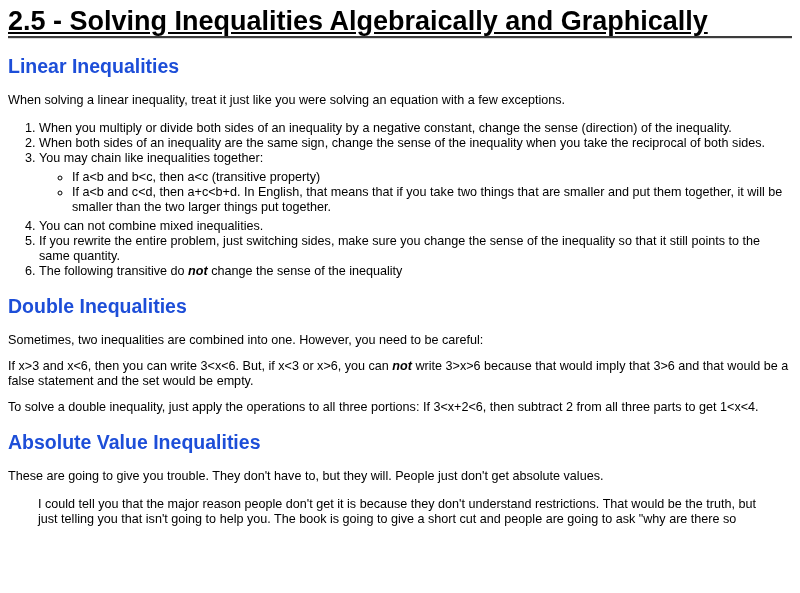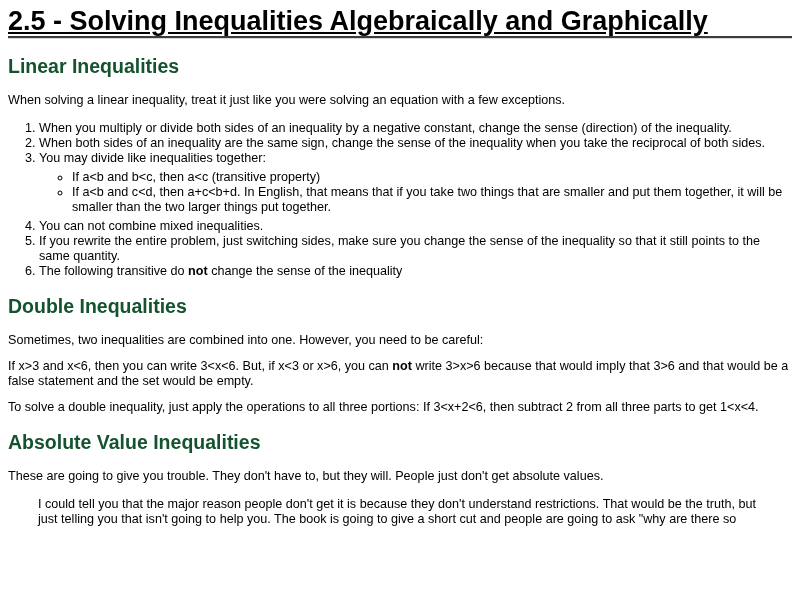--- a/index.html
+++ b/index.html
@@ -28,52 +28,52 @@
     height: 2px;
     background: #3c3c3c;
     border-bottom: 1px solid #d9d9d9;
     margin: 2px 0 0 0;
   }
   h2 {
     font-size: 19.5px;
     line-height: 22px;
     font-weight: bold;
     margin: 16px 0;
-    color: #14532d;
+    color: #1d4ed8;
   }
   p { margin: 11px 0; }
   ol {
     margin: 13px 0;
     padding: 0 0 0 31px;
   }
   ol > li { margin: 0; }
   ul {
     list-style-type: circle;
     margin: 4px;
     padding: 0 0 0 29px;
   }
   ul > li { margin: 0; }
   blockquote { margin: 13px 30px; }
-  b { font-weight: bold; }
+  b { font-weight: bold; font-style: italic; }
 </style>
 </head>
 <body>
 
 <h1>2.5 - Solving Inequalities Algebraically and Graphically</h1>
 <hr class="title-rule">
 
 <h2>Linear Inequalities</h2>
 
 <p>When solving a linear inequality, treat it just like you were solving an equation with a few exceptions.</p>
 
 <ol>
   <li>When you multiply or divide both sides of an inequality by a negative constant, change the sense (direction) of the inequality.</li>
   <li>When both sides of an inequality are the same sign, change the sense of the inequality when you take the reciprocal of both sides.</li>
   <li>
-    <span>You may divide like inequalities together:</span>
+    <span>You may chain like inequalities together:</span>
     <ul>
       <li>If a&lt;b and b&lt;c, then a&lt;c (transitive property)</li>
       <li>If a&lt;b and c&lt;d, then a+c&lt;b+d. In English, that means that if you take two things that are smaller and put them together, it will be smaller than the two larger things put together.</li>
     </ul>
   </li>
   <li>
     <span>You can not combine mixed inequalities.</span>
   </li>
   <li>If you rewrite the entire problem, just switching sides, make sure you change the sense of the inequality so that it still points to the same quantity.</li>
   <li>

